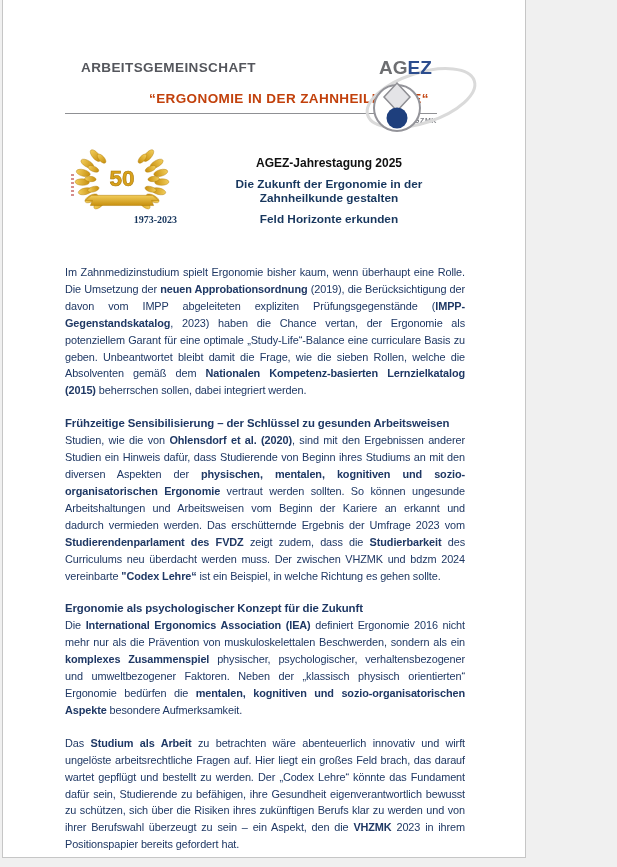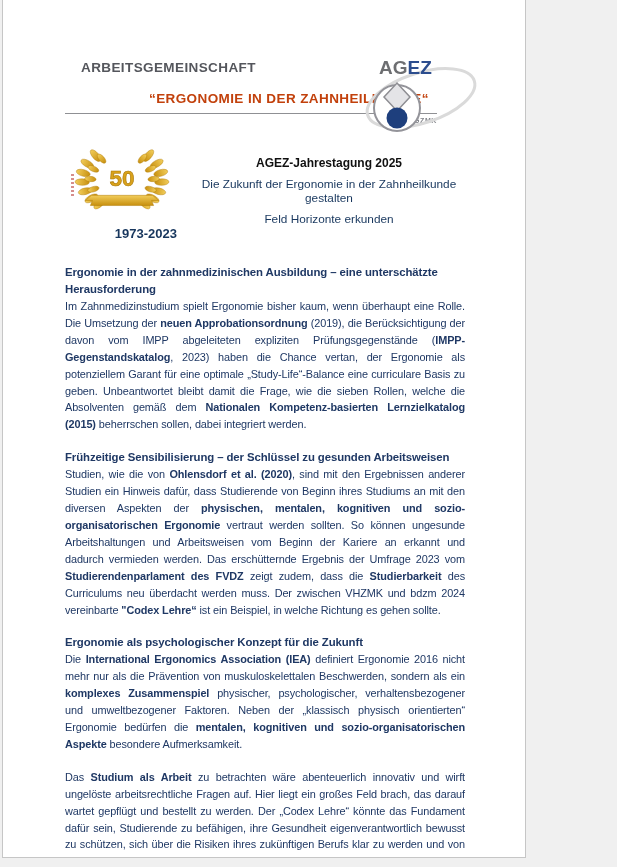--- a/index.html
+++ b/index.html
@@ -20,26 +20,26 @@
   .org-l1{font-size:13.5px;font-weight:bold;color:#54565c;letter-spacing:.4px;margin-left:16px;}
   .org-l2{font-size:13.5px;font-weight:bold;color:#c2410c;letter-spacing:.4px;margin-left:84px;margin-top:16px;}
   .org-rule{width:372px;border-top:1px solid #8f9094;margin-top:7px;}
   .org-sub{width:372px;text-align:right;font-size:7px;font-weight:bold;color:#83858b;letter-spacing:.6px;margin-top:3px;}
   .logo{position:absolute;top:-10px;right:-16px;width:132px;height:95px;}
 
   
   .title-sec{position:relative;margin-top:24px;height:88px;}
   .badge{position:absolute;left:2px;top:-2px;width:110px;text-align:right;}
   .badge svg{width:102px;height:64px;display:block;margin:0 auto;}
-  .badge-years{font-size:13px;font-weight:bold;color:#17365d;margin-top:16px;}
+  .badge-years{font-size:10px;font-weight:bold;color:#17365d;margin-top:4px;font-family:Liberation Serif, serif;}
   .badge-watermark{position:absolute;left:4px;top:28px;width:3px;height:24px;
     background:repeating-linear-gradient(#c0504d 0 2px,rgba(0,0,0,0) 2px 4px);opacity:.65;}
   .titles{margin-left:128px;text-align:center;}
   .title-main{font-size:12px;font-weight:bold;color:#101010;padding-top:8px;}
-  .title-sub{font-size:11.8px;font-weight:normal;color:#17365d;margin-top:7px;}
+  .title-sub{font-size:11.8px;font-weight:bold;color:#17365d;margin-top:7px;}
 
   
   .bodytext{margin-top:28px;}
   .para{
     font-size:10.9px;line-height:16.9px;letter-spacing:-0.1px;
     color:#1f3864;text-align:justify;margin:0;
   }
   .section{margin-top:16px;}
   .section h2{
     font-size:11.4px;line-height:17px;font-weight:bold;color:#1f3864;
@@ -110,21 +110,20 @@
       <div class="titles">
         <div class="title-main">AGEZ-Jahrestagung 2025</div>
         <div class="title-sub">Die Zukunft der Ergonomie in der Zahnheilkunde gestalten</div>
         <div class="title-sub">Feld Horizonte erkunden</div>
       </div>
     </div>
 
     <div class="bodytext">
 
       <div class="section">
-        <h2>Ergonomie in der zahnmedizinischen Ausbildung – eine unterschätzte Herausforderung</h2>
         <p class="para"><span>Im Zahnmedizinstudium spielt Ergonomie bisher kaum, wenn überhaupt eine Rolle. Die Umsetzung der </span><span class="bold">neuen Approbationsordnung</span><span> (2019), die Berücksichtigung der davon vom IMPP abgeleiteten expliziten Prüfungsgegenstände (</span><span class="bold">IMPP-Gegenstandskatalog</span><span>, 2023) haben die Chance vertan, der Ergonomie als potenziellem Garant für eine optimale „Study-Life“-Balance eine curriculare Basis zu geben. Unbeantwortet bleibt damit die Frage, wie die sieben Rollen, welche die Absolventen gemäß dem </span><span class="bold">Nationalen Kompetenz-basierten Lernzielkatalog (2015)</span><span> beherrschen sollen, dabei integriert werden.</span></p>
       </div>
 
       <div class="section">
         <h2>Frühzeitige Sensibilisierung – der Schlüssel zu gesunden Arbeitsweisen</h2>
         <p class="para"><span>Studien, wie die von </span><span class="bold">Ohlensdorf et al. (2020)</span><span>, sind mit den Ergebnissen anderer Studien ein Hinweis dafür, dass Studierende von Beginn ihres Studiums an mit den diversen Aspekten der </span><span class="bold">physischen, mentalen, kognitiven und sozio-organisatorischen Ergonomie</span><span> vertraut werden sollten. So können ungesunde Arbeitshaltungen und Arbeitsweisen vom Beginn der Kariere an erkannt und dadurch vermieden werden. Das erschütternde Ergebnis der Umfrage 2023 vom </span><span class="bold">Studierendenparlament des FVDZ</span><span> zeigt zudem, dass die </span><span class="bold">Studierbarkeit</span><span> des Curriculums neu überdacht werden muss. Der zwischen VHZMK und bdzm 2024 vereinbarte </span><span class="bold">"Codex Lehre“</span><span> ist ein Beispiel, in welche Richtung es gehen sollte.</span></p>
       </div>
 
       <div class="section">
         <h2>Ergonomie als psychologischer Konzept für die Zukunft</h2>

